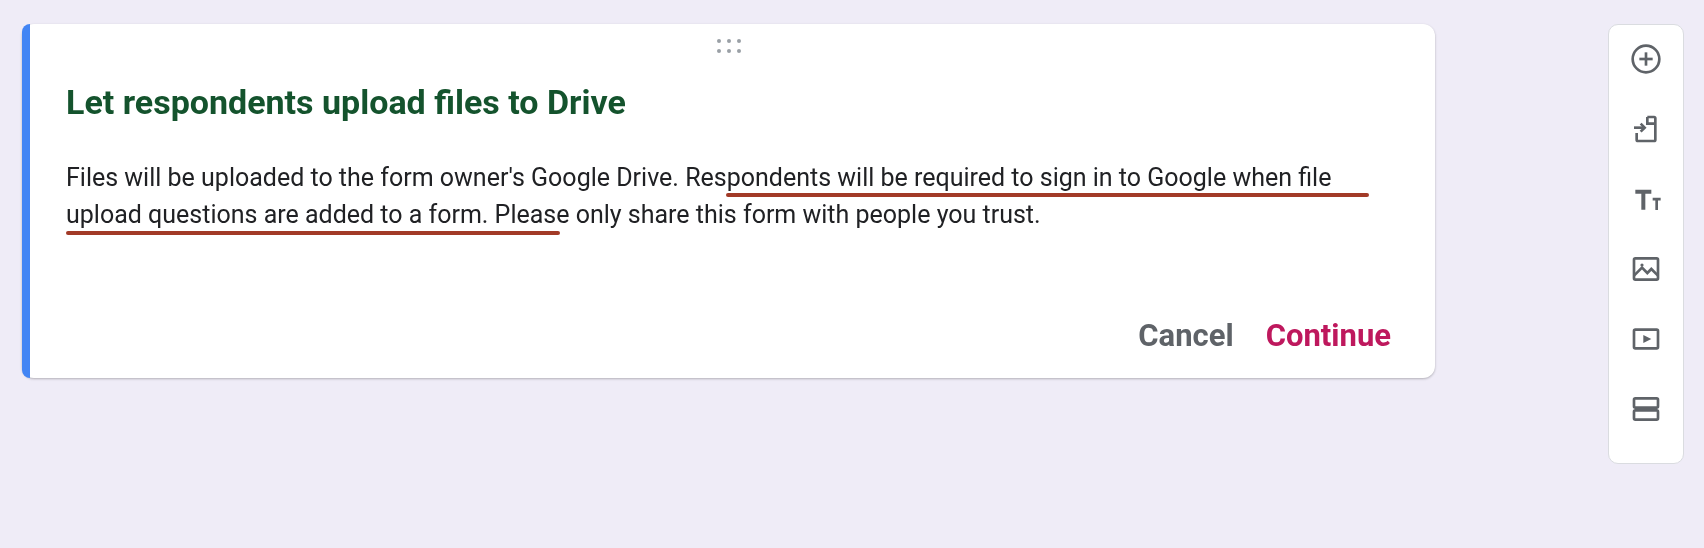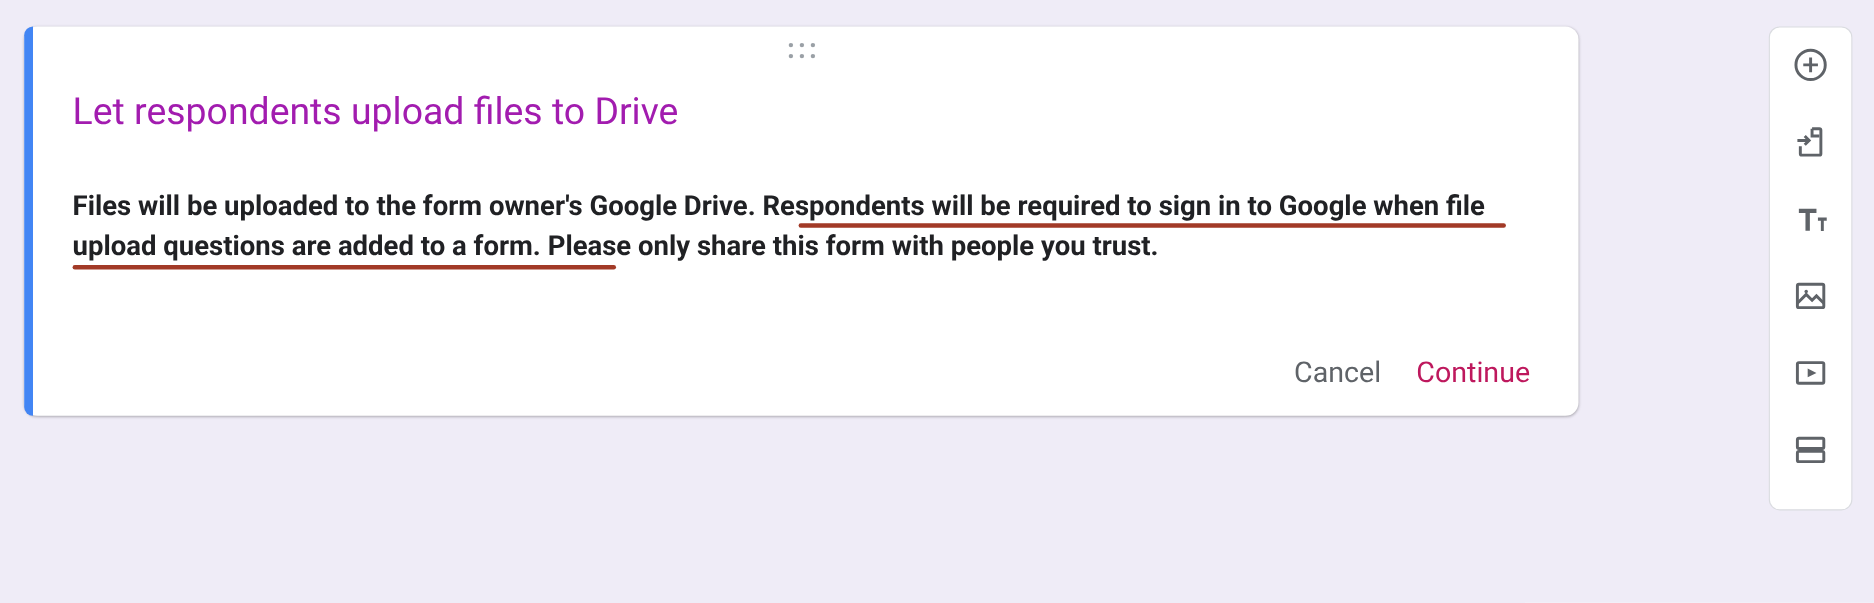--- a/index.html
+++ b/index.html
@@ -31,43 +31,42 @@
     display:grid;grid-template-columns:repeat(3,4px);grid-template-rows:repeat(2,4px);
     gap:6px 6px;justify-content:center;align-content:center;
   }
   .drag-dots span{width:4px;height:4px;border-radius:50%;background:#9AA0A6;}
 
   .card-inner{
     position:absolute;left:44px;right:44px;top:58px;bottom:24px;
     display:flex;flex-direction:column;
   }
   .title{
-    font-size:34px;font-weight:400;color:#a21caf;line-height:1.2;
+    font-size:34px;font-weight:700;color:#14532d;line-height:1.2;
     white-space:nowrap;
   }
   .body-wrap{
-    position:relative;margin-top:46px;
+    position:relative;margin-top:36px;
     font-size:25px;color:#202124;line-height:1.5;
     max-width:1316px;
-    font-weight:bold;
   }
   
   .underline1{
     position:absolute;left:660px;top:34px;width:643px;height:4px;
     background:#A23A27;border-radius:2px;
   }
   .underline2{
     position:absolute;left:0px;top:72px;width:494px;height:4px;
     background:#A23A27;border-radius:2px;
   }
 
   .actions{
     position:absolute;right:44px;bottom:24px;
     display:flex;gap:32px;
-    font-size:26px;font-weight:400;
+    font-size:31px;font-weight:700;
   }
   .btn-cancel{color:#5F6368;cursor:pointer;}
   .btn-continue{color:#be185d;cursor:pointer;}
 
   
   .toolbar{
     position:absolute;right:20px;top:24px;
     width:76px;height:440px;
     background:#fff;border:1px solid #DADCE0;border-radius:10px;
     display:flex;flex-direction:column;align-items:center;

